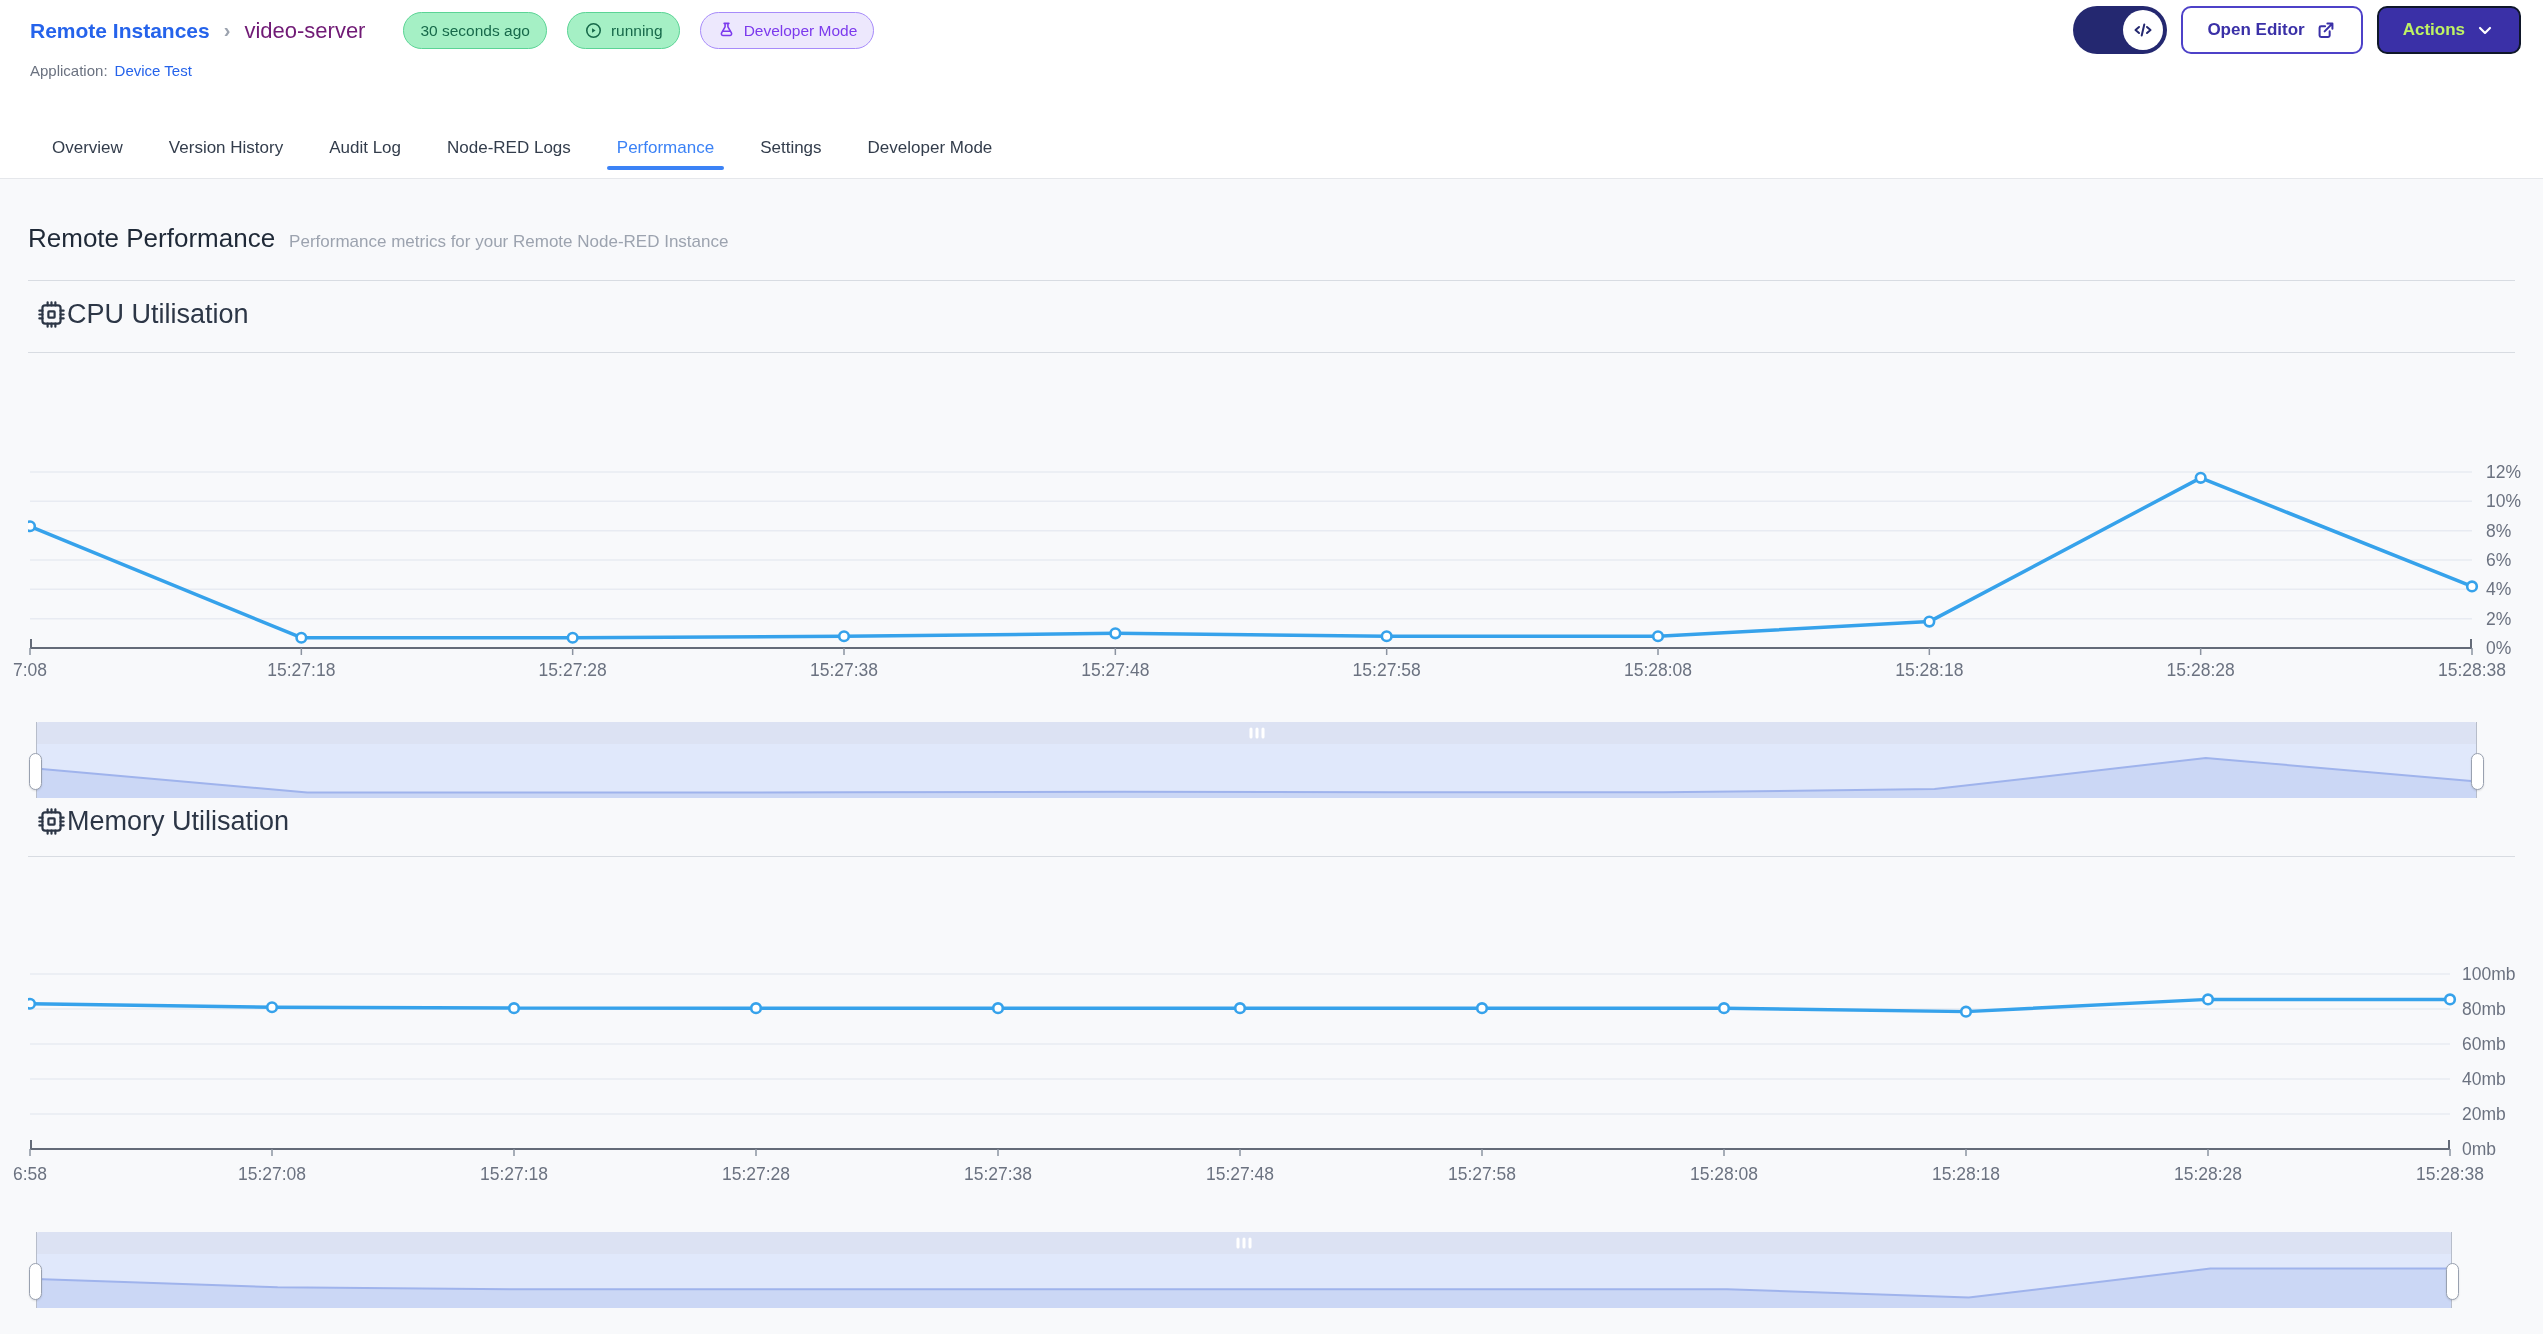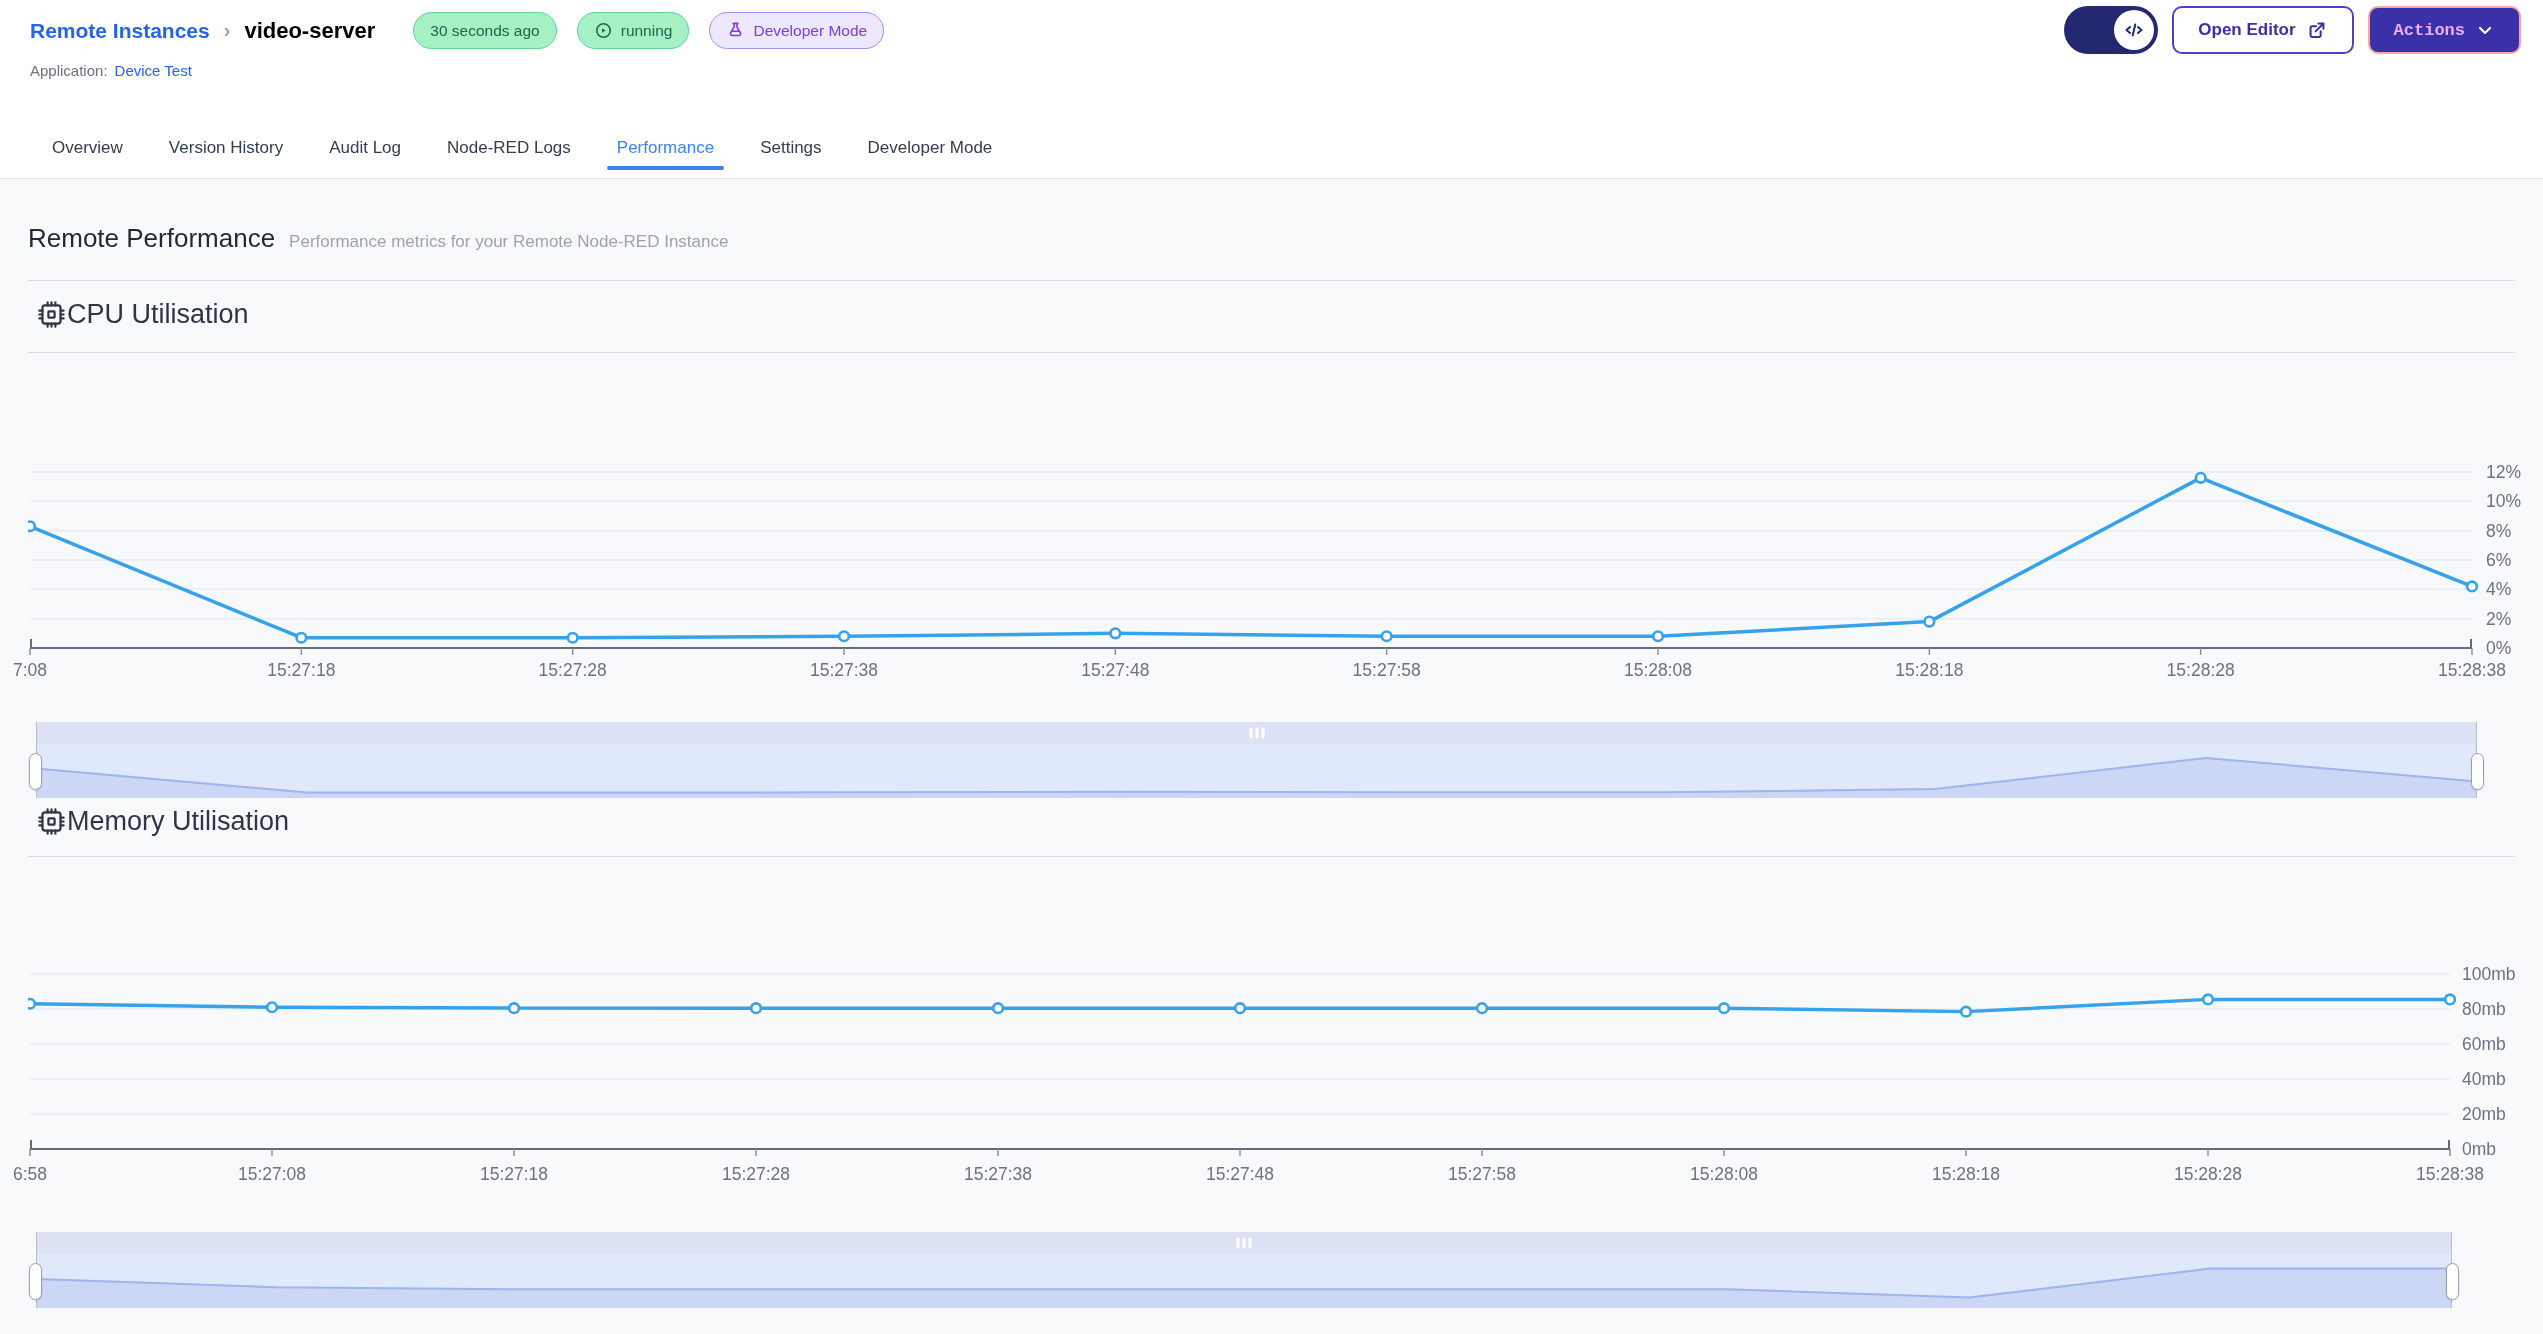--- a/index.html
+++ b/index.html
@@ -6,32 +6,32 @@
   html,body { background:#fff; }
   .page {
     position:relative; width:2543px; height:1334px; overflow:hidden;
     font-family:"Liberation Sans", sans-serif; background:#fff;
   }
   
   .hdr { position:absolute; left:0; top:0; width:100%; height:179px; background:#fff; border-bottom:1px solid #e5e7eb; }
   .crumb-row { position:absolute; left:30px; top:12px; display:flex; align-items:center; gap:12px; white-space:nowrap; }
   .crumb-link { font-size:21px; font-weight:bold; color:#2563eb; text-decoration:none; cursor:pointer; }
   .crumb-sep { font-size:20px; color:#9ca3af; font-weight:bold; padding:0 2px; }
-  .crumb-current { font-size:22px; font-weight:bold; color:#000000; }
+  .crumb-current { font-size:22px; font-weight:normal; color:#701a75; }
   .badge { display:inline-flex; align-items:center; gap:8px; height:37px; padding:0 16px; border-radius:19px; font-size:15.5px; margin-left:8px; }
   .badge-green { background:#a5f0c5; border:1px solid #5bd495; color:#17694a; }
   .badge-purple { background:#ede8fd; border:1px solid #a78bfa; color:#7c3aed; }
   .app-row { position:absolute; left:30px; top:62px; font-size:15px; color:#6b7280; display:flex; gap:7px; }
   .app-link { color:#2563eb; text-decoration:none; cursor:pointer; }
   .hdr-actions { position:absolute; right:22px; top:6px; display:flex; align-items:center; gap:14px; }
   .toggle { position:relative; width:94px; height:48px; border-radius:24px; background:#242870; cursor:pointer; }
   .toggle-knob { position:absolute; right:4px; top:4px; width:40px; height:40px; border-radius:50%; background:#fff; display:flex; align-items:center; justify-content:center; }
   .btn { display:flex; align-items:center; gap:10px; height:48px; padding:0 24px; border-radius:10px; font-size:17px; font-weight:bold; cursor:pointer; }
   .btn-outline { background:#fff; border:2px solid #4d41c8; color:#3a30a7; }
-  .btn-solid { background:#3a30a7; border:2px solid #fca5a5; color:#f0abfc;font-family:Liberation Mono, monospace; }
+  .btn-solid { background:#3a30a7; border:2px solid #0f172a; color:#bef264; }
   
   .tabs { position:absolute; left:42px; top:118px; height:60px; display:flex; align-items:center; gap:26px; }
   .tab { position:relative; height:60px; display:flex; align-items:center; padding:0 10px; font-size:17px; color:#333d4c; cursor:pointer; }
   .tab.active span { color:#3b82f6; }
   .tab-underline { position:absolute; left:0; right:0; bottom:8px; height:4px; background:#3b82f6; border-radius:2px; }
   
   .content { position:absolute; left:0; top:179px; width:100%; height:1155px; background:#f8f9fb; }
   .page-head { position:absolute; left:28px; top:44px; display:flex; align-items:baseline; gap:14px; white-space:nowrap; }
   .page-title { font-size:26px; font-weight:500; color:#1f2937; }
   .page-subtitle { font-size:17px; color:#9ca3af; }

